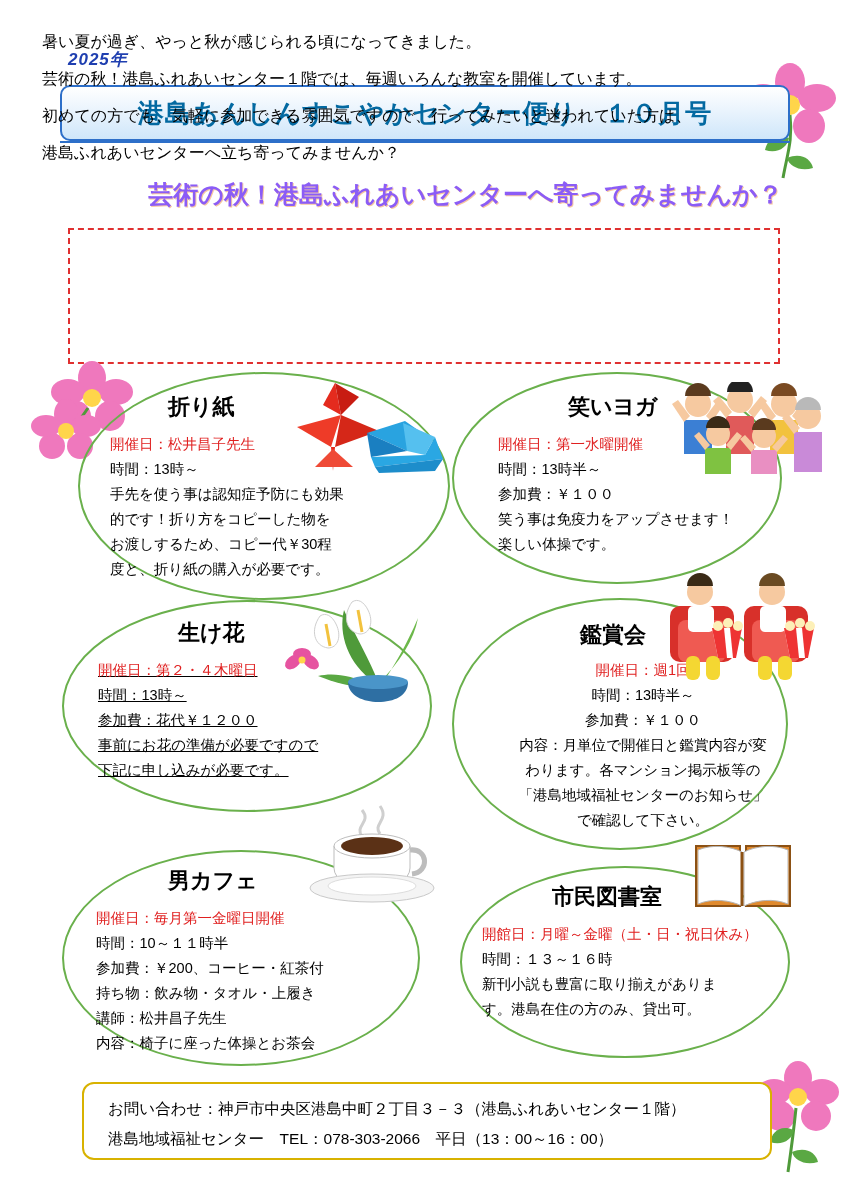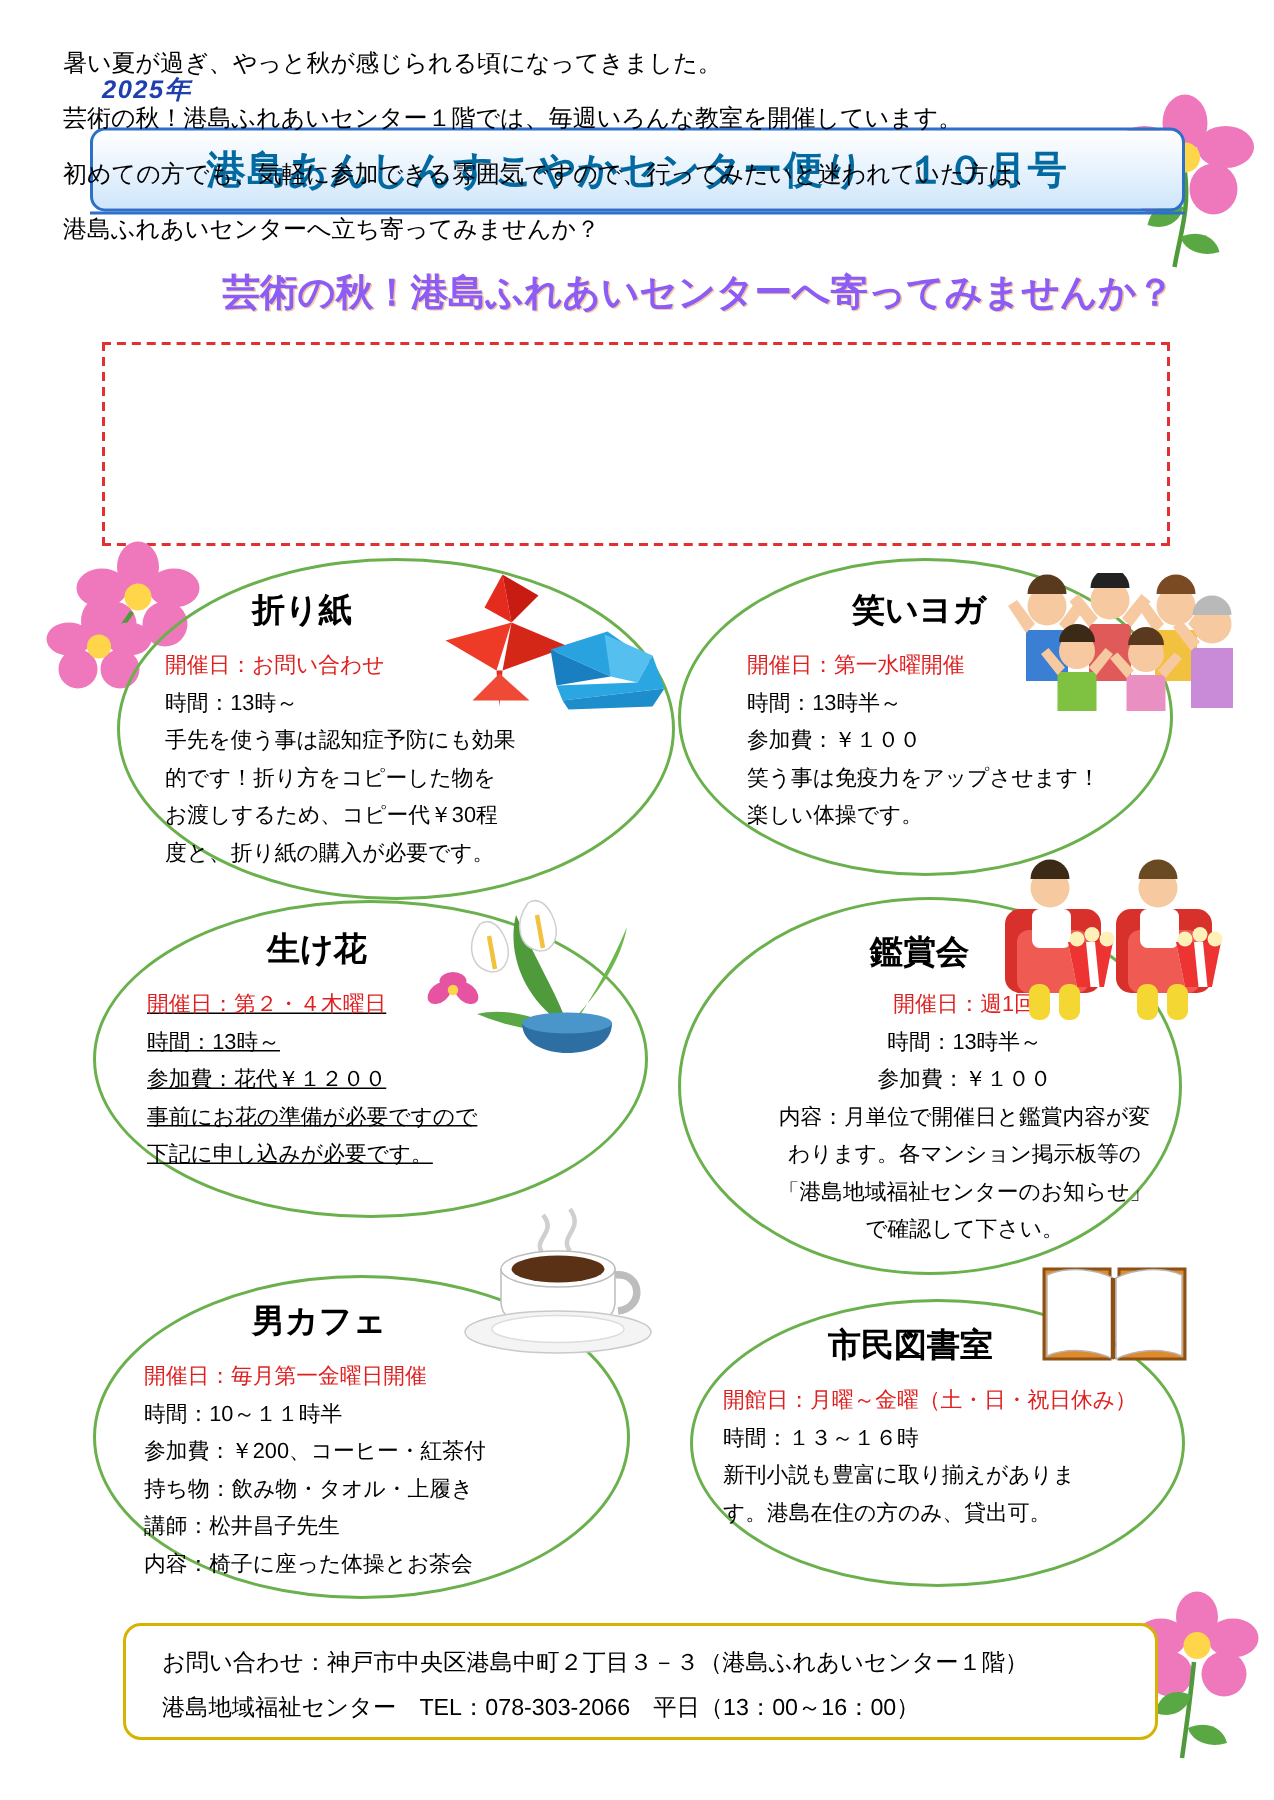--- a/index.html
+++ b/index.html
@@ -139,21 +139,21 @@
         <ellipse cx="28" cy="52" rx="13" ry="13" fill="#ef78bd"></ellipse>
         <ellipse cx="22" cy="32" rx="15" ry="11" fill="#ef78bd"></ellipse>
         <circle cx="42" cy="37" r="8" fill="#ffd54a"></circle>
       </g>
     </svg>
   </div>
 
   <div class="ellipse" style="left:78px;top:372px;width:372px;height:228px;"></div>
   <div class="card-title" style="left:168px;top:392px;">折り紙</div>
   <div class="card-lines" style="left:110px;top:432px;width:300px;">
-    <div class="hl">開催日：お問い合わせ</div>
+    <div class="hl">開催日：松井昌子先生</div>
     <div>時間：13時～</div>
     <div>手先を使う事は認知症予防にも効果</div>
     <div>的です！折り方をコピーした物を</div>
     <div>お渡しするため、コピー代￥30程</div>
     <div>度と、折り紙の購入が必要です。</div>
   </div>
 
   <div class="flower" style="left:275px;top:375px;">
     <svg width="170" height="110" viewBox="0 0 170 110">
 

